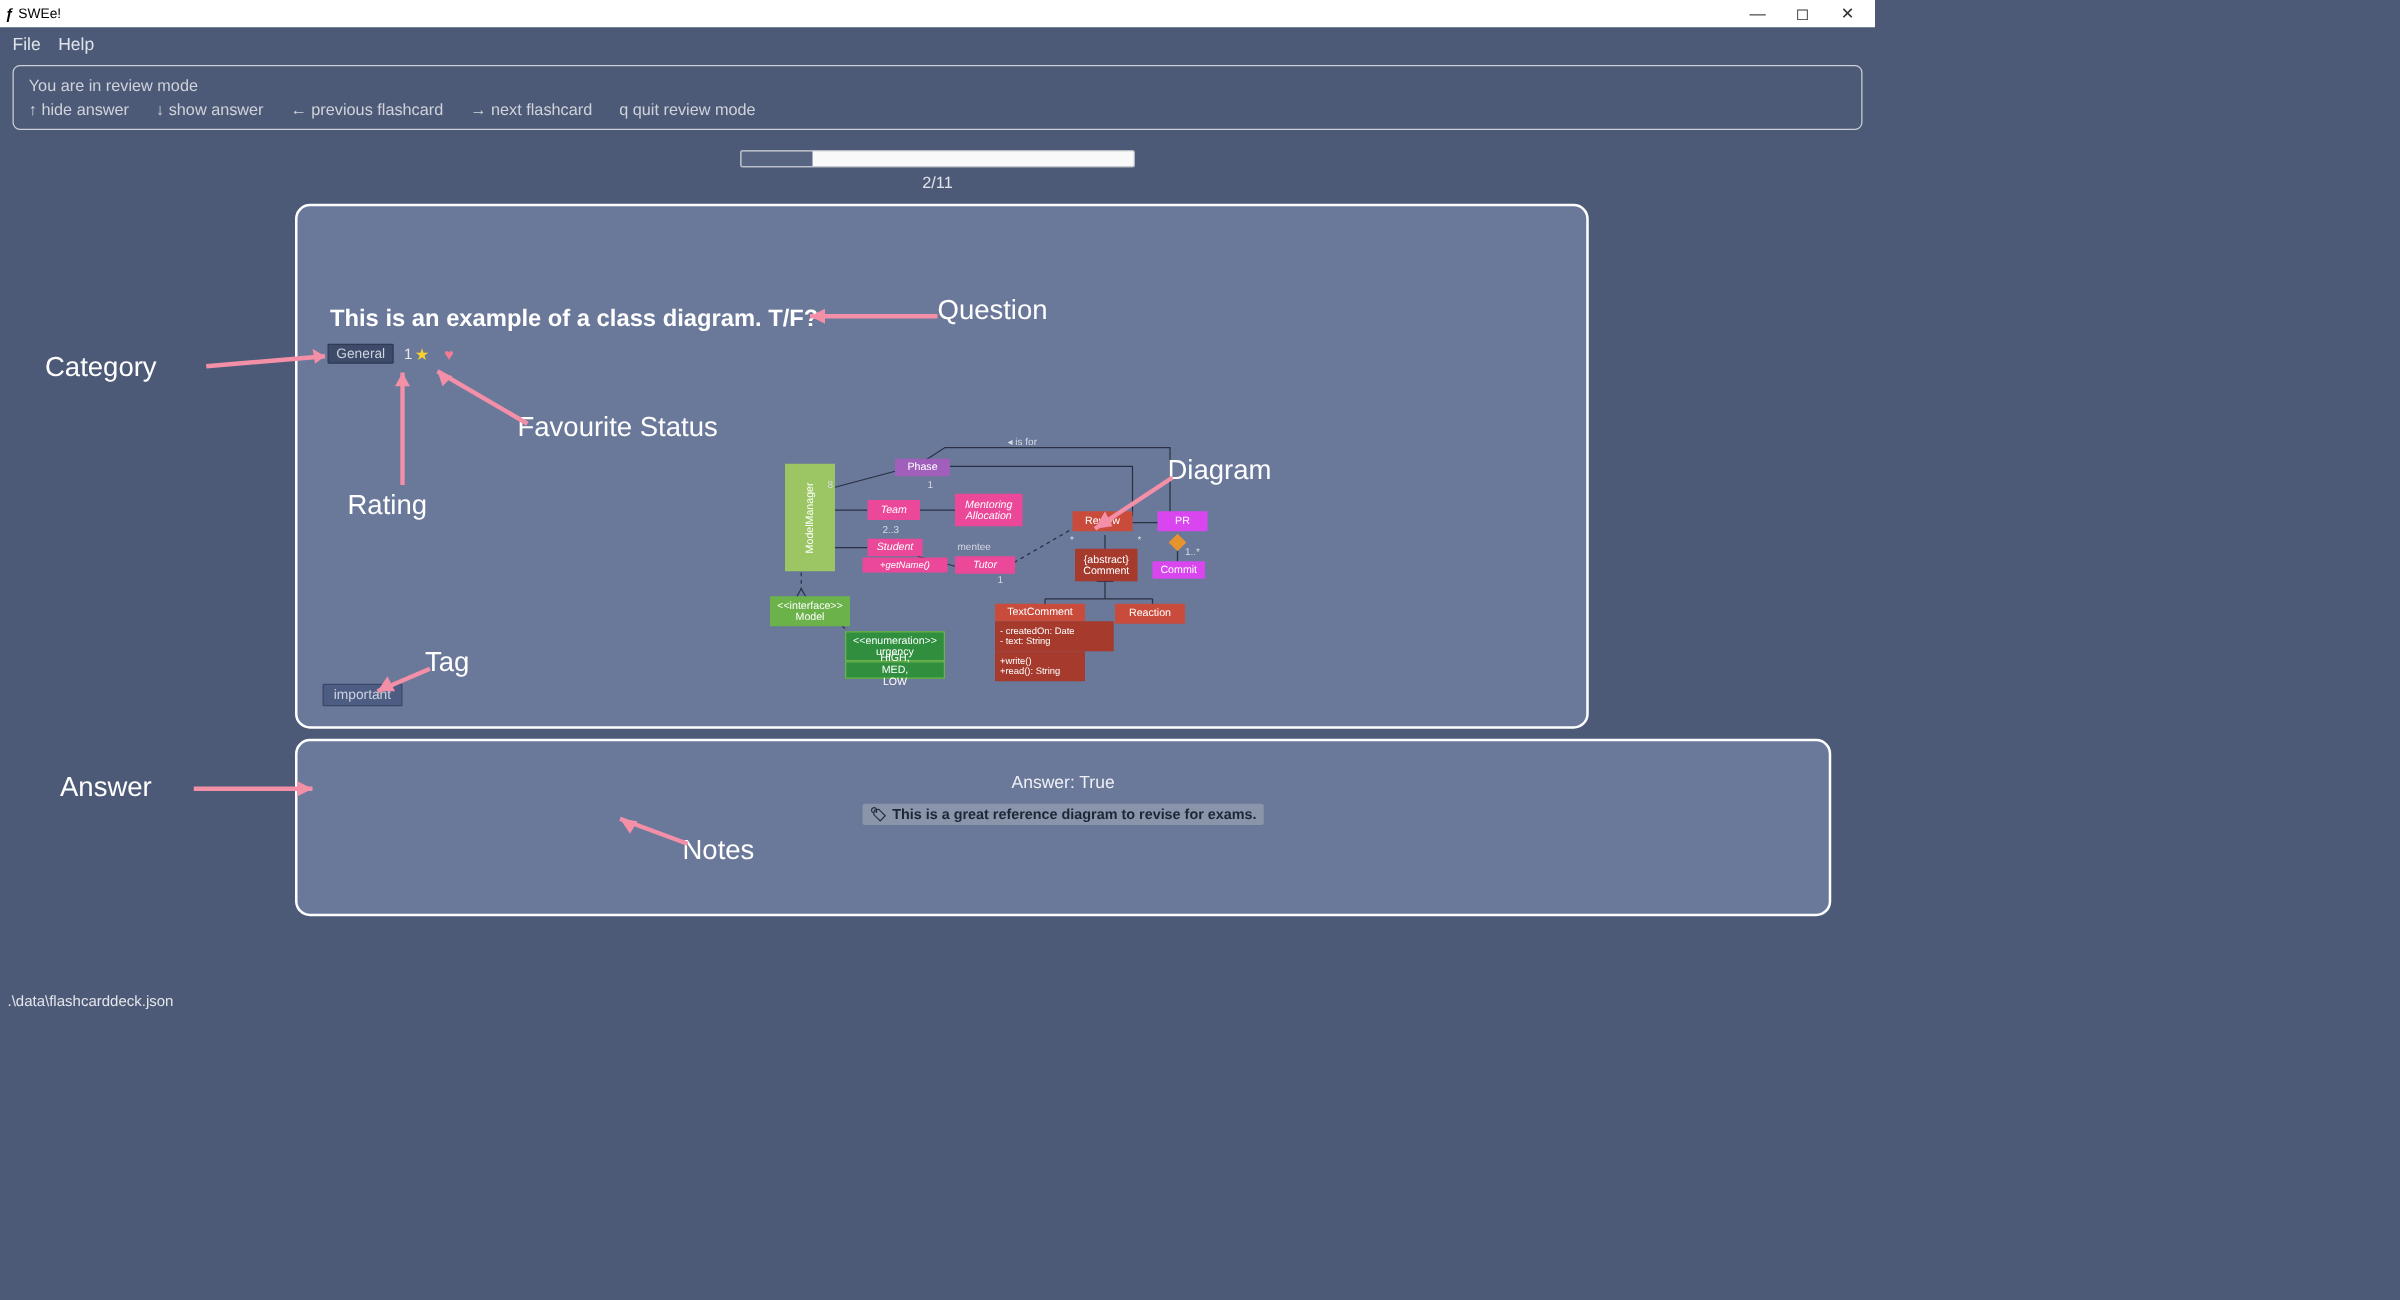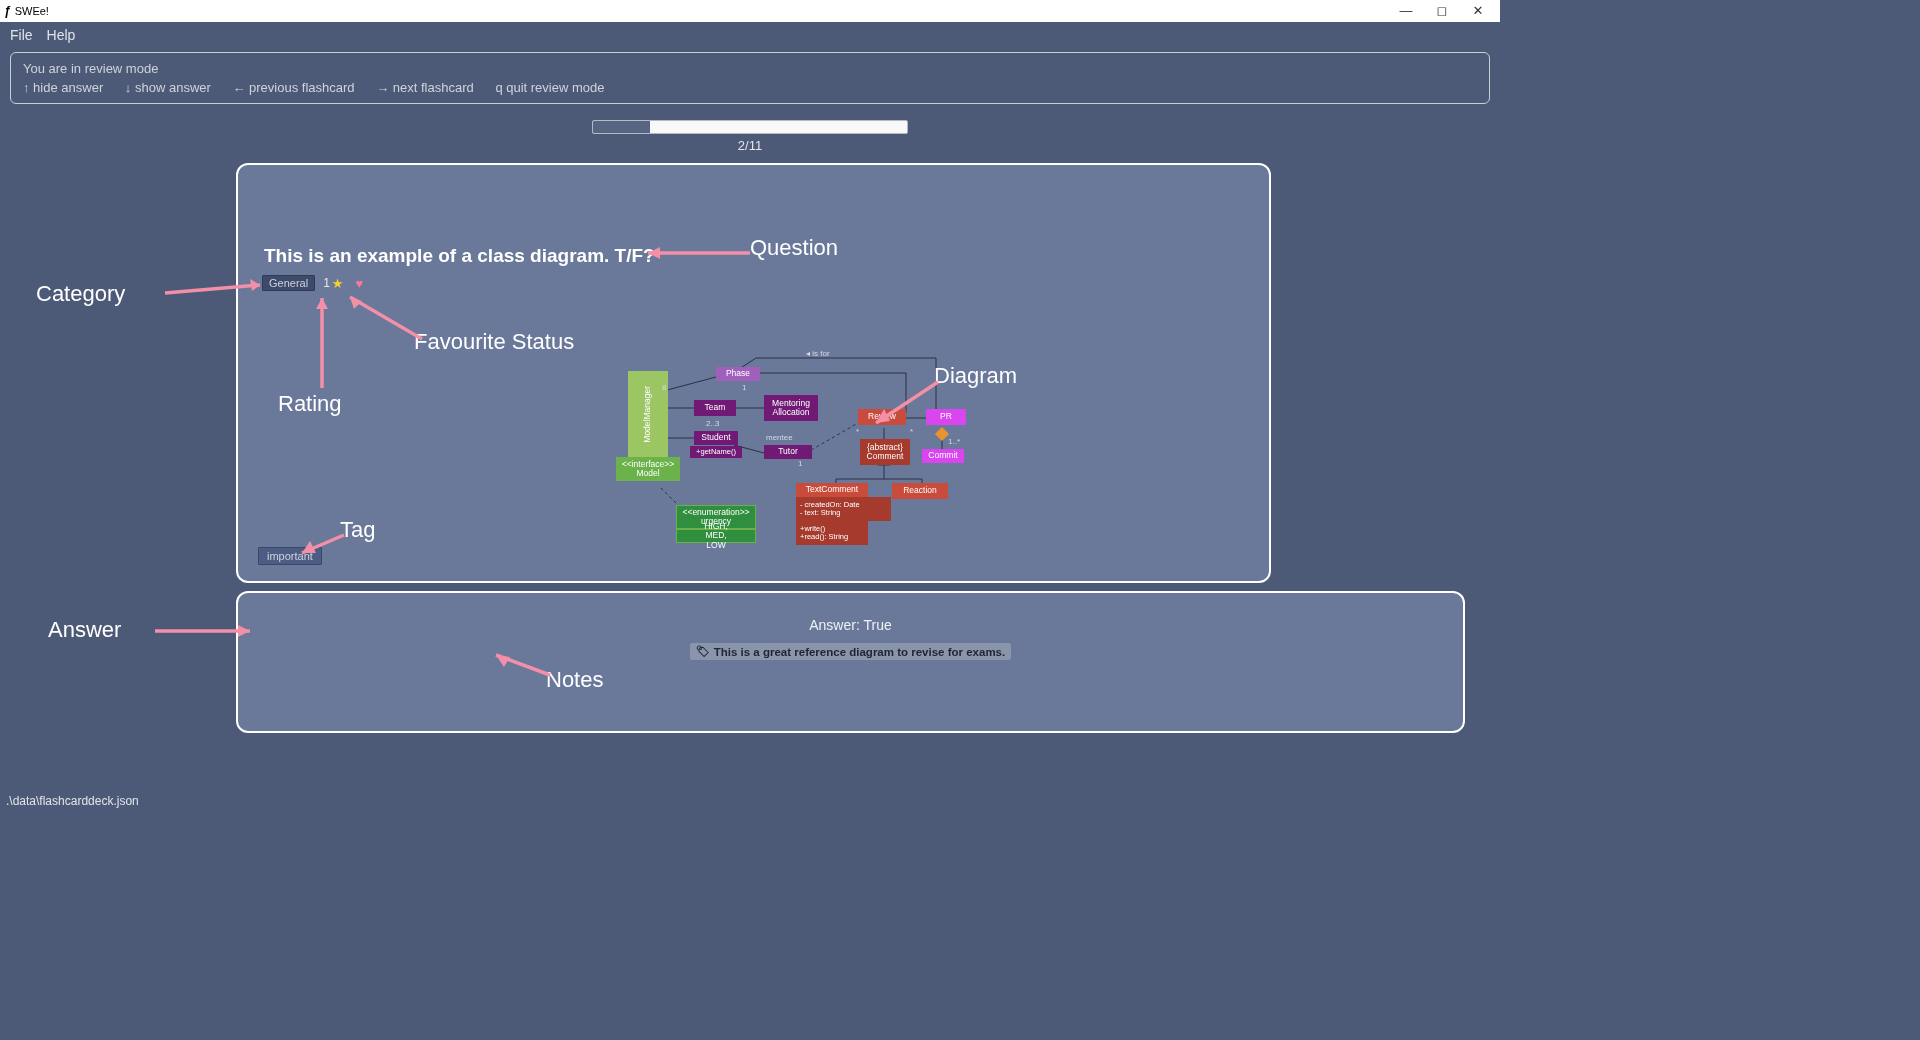--- a/index.html
+++ b/index.html
@@ -65,21 +65,21 @@
 .arrow line { stroke:#f48fa8; stroke-width:3.5; }
 .arrow polygon { fill:#f48fa8; }
 
 
 .diagram { position:absolute; left:368px; top:188px; width:520px; height:210px; }
 .diagram .box { position:absolute; font-size:8.5px; color:#fff; display:flex; flex-direction:column; align-items:center; justify-content:center; text-align:center; padding:2px 20px; line-height:1.1; }
 .diagram .green  { background:#6bb24a; }
 .diagram .lgreen { background:#9bc663; }
 .diagram .dgreen { background:#2f8f3e; border:1px solid #6bb24a;}
 .diagram .purple { background:#a05fbb; }
-.diagram .teal   { background:#701a75; }
+.diagram .teal   { background:#ec4899;font-style:italic; }
 .diagram .red    { background:#c94b3b; }
 .diagram .dred   { background:#a53a2d; }
 .diagram .orange { background:#d946ef; }
 .diagram .lbl    { position:absolute; font-size:8px; color:#d6dae2; }
 .diagram svg.lines { position:absolute; left:0; top:0; width:100%; height:100%; }
 .diagram svg.lines line, .diagram svg.lines path { stroke:#2a3044; stroke-width:1; fill:none; }
 .diagram svg.lines .dash { stroke-dasharray:3 3; }
 .diagram svg.lines .hollow { fill:#6a789a; }
 .diagram .diamond { width:10px; height:10px; transform:rotate(45deg); background:#e7942e; position:absolute; }
 .vtext { writing-mode: vertical-rl; transform: rotate(180deg); }
@@ -169,23 +169,23 @@
         <path class="dash" d="M200 100 L252 70"></path>
       </svg>
 
       <div class="box lgreen" style="left:22px; top:18px; width:28px; height:86px;">
           <span class="vtext">ModelManager</span>
         </div>
       <div class="box purple" style="left:110px; top:14px; width:44px; height:14px;">Phase</div>
       <div class="box teal" style="left:88px; top:47px; width:42px; height:16px;">Team</div>
       <div class="box teal" style="left:158px; top:42px; width:54px; height:26px;">Mentoring Allocation</div>
       <div class="box teal" style="left:88px; top:78px; width:44px; height:14px;">Student</div>
-      <div class="box teal" style="left:84px; top:93px; width:52px; height:12px; font-size:7.5px;">+getName()</div>
+      <div class="box teal" style="left:84px; top:93px; width:68px; height:12px; font-size:7.5px;">+getName()</div>
       <div class="box teal" style="left:158px; top:92px; width:48px; height:14px;">Tutor</div>
-      <div class="box green" style="left:10px; top:104px; width:64px; height:24px; white-space:pre;">&lt;&lt;interface&gt;&gt;
+      <div class="box green" style="left:10px; top:124px; width:64px; height:24px; white-space:pre;">&lt;&lt;interface&gt;&gt;
 Model</div>
       <div class="box dgreen" style="left:70px; top:152px; width:80px; height:24px; white-space:pre;">&lt;&lt;enumeration&gt;&gt;
 urgency</div>
       <div class="box dgreen" style="left:70px; top:176px; width:80px; height:14px;">HIGH, MED, LOW</div>
 
       <div class="box red" style="left:252px; top:56px; width:48px; height:16px;">Review</div>
       <div class="box dred" style="left:254px; top:86px; width:50px; height:26px; white-space:pre;">{abstract}
 Comment</div>
       <div class="box red" style="left:190px; top:130px; width:72px; height:14px;">TextComment</div>
       <div class="box dred" style="left:190px; top:144px; width:95px; height:24px; white-space:pre; font-size:7.5px; align-items:flex-start; text-align:left; padding-left:4px;">- createdOn: Date

